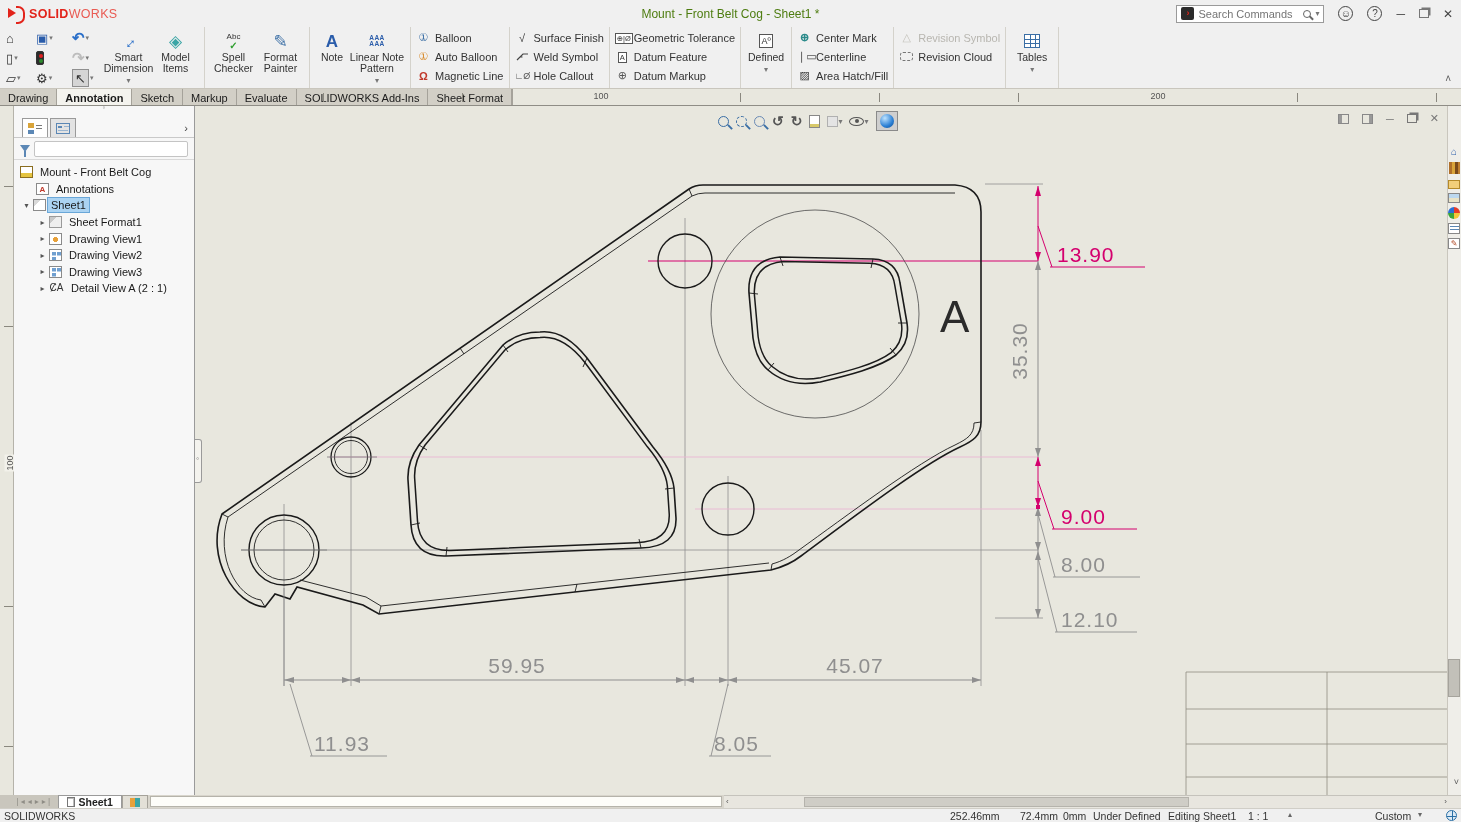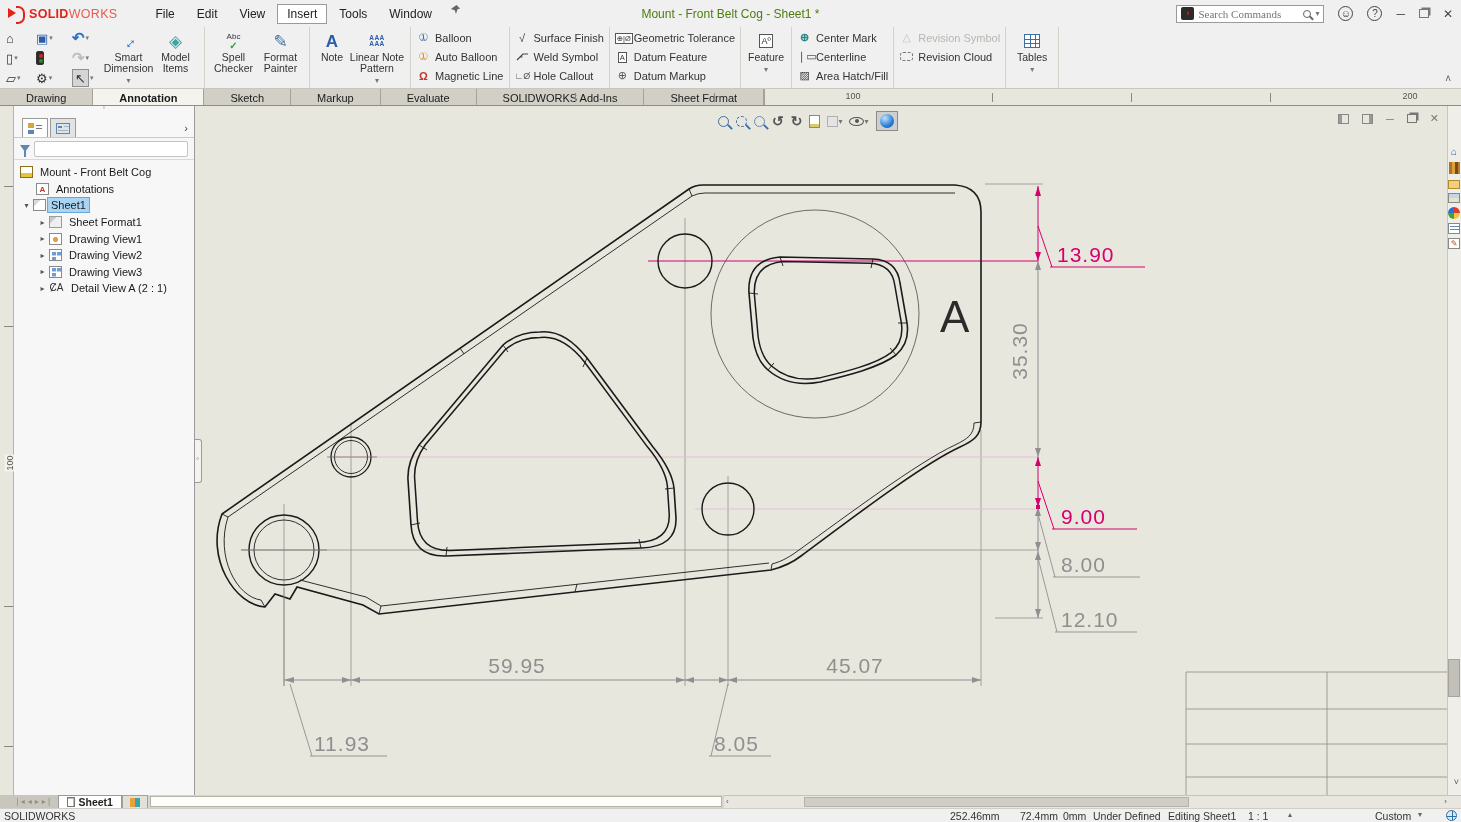--- a/index.html
+++ b/index.html
@@ -24,21 +24,21 @@
   .menu-item.active { background:#fff; border:1px solid #9a9a9a; padding:2px 9px;}
   .pin-icon { margin-left:6px; color:#555; }
   .doc-title { position:absolute; left:50%; transform:translateX(-50%);
     font-size:12px; color:#4d7c0f; white-space:nowrap;}
   .tb-right { position:absolute; right:8px; display:flex; align-items:center; gap:14px;}
   .searchbox { width:148px; height:18px; border:1px solid #9a9a9a; background:#fff;
     display:flex; align-items:center; padding:0 4px; gap:4px;}
   .cmd-chip { width:13px; height:13px; background:#2b2b2b; border-radius:2px; color:#e2231a;
     font-size:9px; line-height:12px; text-align:center; font-weight:bold;}
   .searchbox input { border:none; outline:none; flex:1; font-size:11px; color:#888;
-    font-family:Liberation Serif, serif; background:transparent; min-width:0;}
+    font-family:Liberation Sans, sans-serif; background:transparent; min-width:0;}
   .mag { display:inline-block; width:8px; height:8px; border:1.5px solid #666;
     border-radius:50%; position:relative; }
   .mag:after { content:""; position:absolute; width:5px; height:1.5px; background:#666;
     transform:rotate(45deg); right:-4px; bottom:-2px;}
   .dd { font-size:8px; color:#777; }
   .circle-ic { width:15px; height:15px; border:1.2px solid #444; border-radius:50%;
     text-align:center; line-height:13px; font-size:10px; color:#444;}
   .win-glyph { font-size:12px; color:#444; }
 
   
@@ -82,21 +82,21 @@
   .smartdim { display:inline-block; color:#2a6fc9; font-weight:bold; font-size:15px;
     transform:rotate(-45deg);}
   .abc { font-size:8px; font-weight:normal; color:#333; line-height:8px;}
   .abc b{ color:#2e9e2e; display:block; font-size:10px; line-height:9px;}
   .aaa { font-size:6.5px; font-weight:bold; color:#2a5caa; line-height:6px; letter-spacing:.5px;}
   .collapse-caret { position:absolute; right:10px; bottom:4px; color:#555; font-size:10px;}
 
   
   .tabrow { position:absolute; left:0; top:89px; width:100%; height:17px;
     background:#c6c3ba; border-bottom:1px solid #8f8d86; display:flex; align-items:stretch; position:absolute;}
-  .ctab { padding:1px 26px 0; font-size:11px; color:#1a1a1a; background:#d2cfc6;
+  .ctab { padding:1px 8px 0; font-size:11px; color:#1a1a1a; background:#d2cfc6;
     border-right:1px solid #a5a29a; display:flex; align-items:center; white-space:nowrap;}
   .ctab.active { background:#f4f3ee; font-weight:bold; }
   .ruler-h { flex:1; position:relative; background:#e8e7de; border-left:1px solid #a5a29a;}
   .tickv { position:absolute; top:4px; width:1px; height:9px; background:#8a887f;}
   .ticklbl { position:absolute; top:2px; transform:translateX(-50%); font-size:9px; color:#555;}
 
   
   .main { position:absolute; left:0; top:106px; width:100%; height:689px; }
   .vruler { position:absolute; left:0; top:0; width:14px; height:100%;
     background:#e8e7de; border-right:1px solid #b5b3aa;}
@@ -236,33 +236,20 @@
 </head>
 <body>
 
 <div class="app">
 
   <div class="titlebar">
     <div class="logo">
       <span class="logo-mark"></span>
       <span class="logo-text"><span>SOLID</span><i>WORKS</i></span>
     </div>
-    <div class="menus">
-      <span class="menu-item">File</span>
-      <span class="menu-item">Edit</span>
-      <span class="menu-item">View</span>
-      <span class="menu-item active">Insert</span>
-      <span class="menu-item">Tools</span>
-      <span class="menu-item">Window</span>
-      <span class="pin-icon">
-        <svg width="11" height="11" viewBox="0 0 12 12">
-            <path d="M7 1 L11 5 L8.2 5.8 L6.5 11 L5.2 6.8 L1 5.5 Z" fill="#666"></path>
-          </svg>
-      </span>
-    </div>
     <span class="doc-title">Mount - Front Belt Cog - Sheet1 *</span>
     <div class="tb-right">
       <div class="searchbox">
         <span class="cmd-chip">›</span>
         <input placeholder="Search Commands" style="">
         <span class="mag"></span>
         <span class="dd">▾</span>
       </div>
       <span class="circle-ic">☺</span>
       <span class="circle-ic">?</span>
@@ -398,21 +385,21 @@
         <span class="sicon" style="color:#555">⊕</span>
         <span>Datum Markup</span>
       </div>
     </div>
 
     <div class="rb-group">
       <div class="bigbtn" style="width:40px">
         <span class="bicon">
             <span class="boxic" style="font-size:9px;line-height:12px">Aº</span>
           </span>
-        <span>Feature</span>
+        <span>Defined</span>
         <span class="dd">▾</span>
       </div>
     </div>
 
     <div class="rb-group smallcol">
       <div class="smallrow">
         <span class="sicon" style="color:#2a8a8a;font-weight:bold">⊕</span>
         <span>Center Mark</span>
       </div>
       <div class="smallrow">

